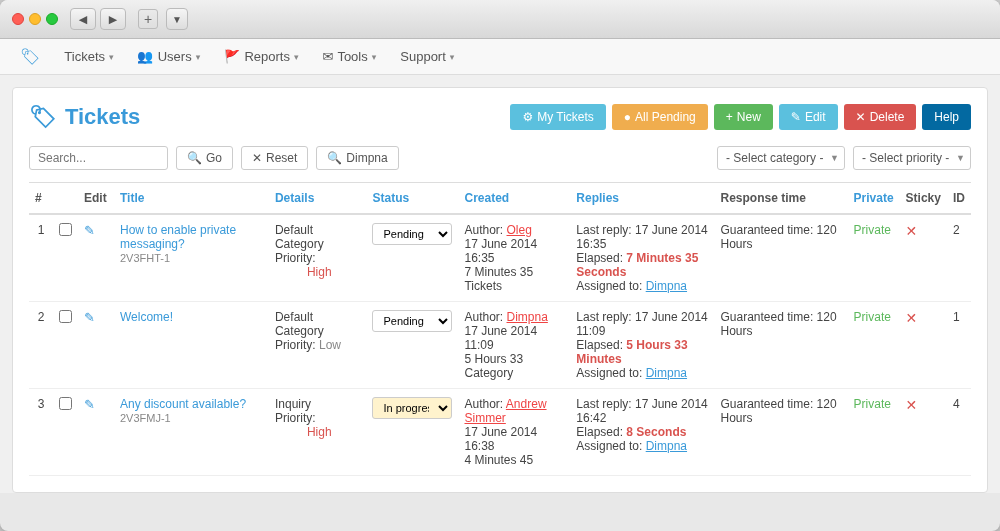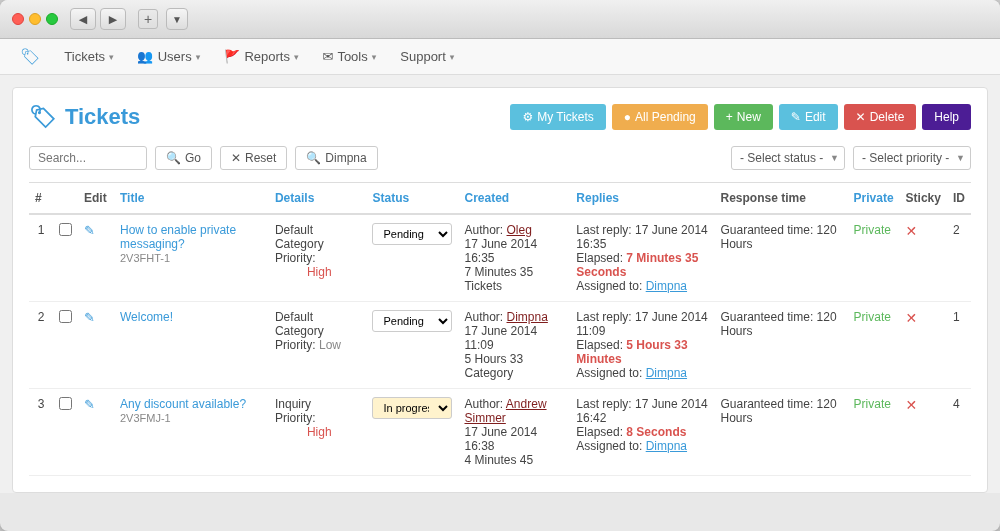--- a/index.html
+++ b/index.html
@@ -130,30 +130,30 @@
       border: none; border-radius: 3px;
       cursor: pointer; font-size: 12px; font-weight: 500;
       display: flex; align-items: center; gap: 4px;
       color: white;
     }
     .btn-mytickets { background: #5bc0de; }
     .btn-allpending { background: #f0ad4e; }
     .btn-new { background: #5cb85c; }
     .btn-edit { background: #5bc0de; }
     .btn-delete { background: #d9534f; }
-    .btn-help { background: #4c1d95; }
+    .btn-help { background: #0369a1; }
 
     .filter-bar {
       display: flex; align-items: center; gap: 8px;
       margin-bottom: 12px;
     }
 
     .search-input {
       border: 1px solid #ccc; border-radius: 3px;
-      padding: 4px 8px; font-size: 12px; width: 118px;
+      padding: 4px 8px; font-size: 12px; width: 139px;
       color: #999;
     }
 
     .filter-btn {
       padding: 4px 10px;
       border: 1px solid #ccc;
       border-radius: 3px;
       background: white;
       cursor: pointer; font-size: 12px; color: #555;
       display: flex; align-items: center; gap: 4px;
@@ -223,21 +223,21 @@
     .sticky-x { color: #d9534f; font-size: 14px; cursor: pointer; }
 
     .edit-icon { color: #3a9ad9; cursor: pointer; font-size: 13px; }
 
     .row-num { color: #555; text-align: center; }
 
     .caret { font-size: 9px; color: #888; }
 
     .in-progress-select { background: #fff3cd; }
 
-    .author-link { color: #7f1d1d; }
+    .author-link { color: #ef4444; }
   </style>
 </head>
 <body>
 
 <div class="browser-chrome">
 
   <div class="browser-titlebar">
     <div class="browser-dots">
       <div class="dot dot-red"></div>
       <div class="dot dot-yellow"></div>
@@ -326,24 +326,21 @@
           <span>✕</span>
           <span>Reset</span>
         </button>
         <button class="filter-btn">
           <span>🔍</span>
           <span>Dimpna</span>
         </button>
         <div style="flex:1;"></div>
         <div class="select-wrapper">
           <select class="filter-select">
-            <option>- Select status -</option>
-            <option>Pending</option>
-            <option>In progress</option>
-            <option>Closed</option>
+            <option>- Select category -</option>
           </select>
         </div>
         <div class="select-wrapper">
           <select class="filter-select">
             <option>- Select priority -</option>
           </select>
         </div>
       </div>
 
       <table class="tickets-table">

